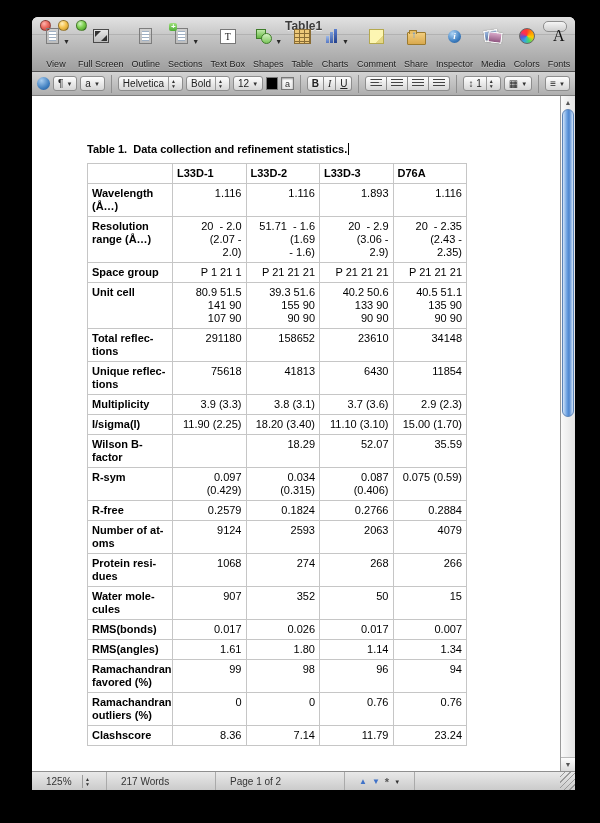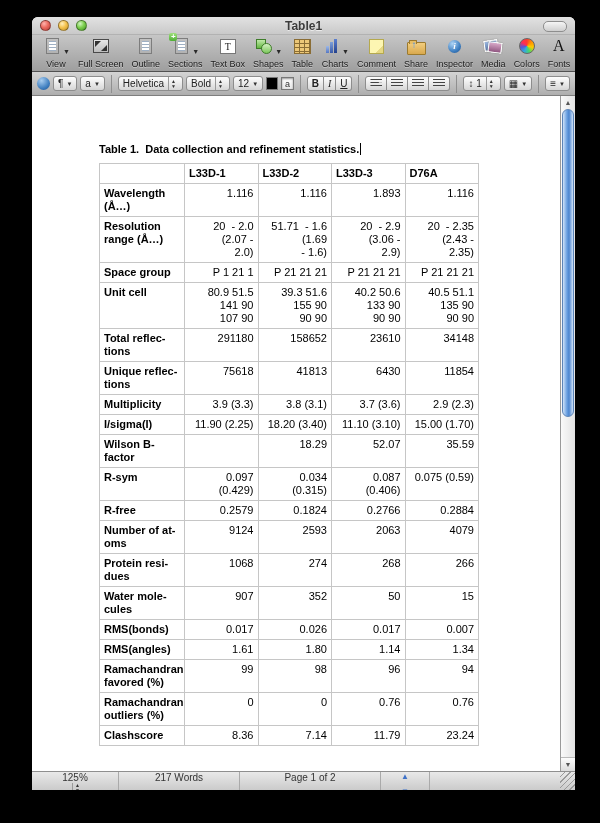--- a/index.html
+++ b/index.html
@@ -16,21 +16,21 @@
   .light.green{background:radial-gradient(circle at 35% 30%,#d2f5c4,#7ed04f 45%,#3f9224);}
   .win-title{position:absolute;left:0;right:0;text-align:center;font-size:12px;font-weight:bold;
     color:#3c3c3c;text-shadow:0 1px 0 rgba(255,255,255,.6);}
   .pill{position:absolute;right:8px;top:4px;width:22px;height:9px;border-radius:5px;
     border:1px solid #8e8e8e;background:linear-gradient(#f5f5f5,#cfcfcf);}
   
   .toolbar{height:37px;background:linear-gradient(#c6c6c6,#9e9e9e);border-bottom:1px solid #515151;
     display:flex;align-items:flex-end;padding:0 6px 2px 6px;box-sizing:border-box;}
   .tb-item{display:flex;flex-direction:column;align-items:center;margin:0 4px;cursor:default;}
   .tb-item .ic-row{display:flex;align-items:flex-end;height:20px;}
-  .tb-item .lbl{font-size:9px;color:#1c1c1c;text-shadow:0 1px 0 rgba(255,255,255,.4);margin-top:3px;white-space:nowrap;}
+  .tb-item .lbl{font-size:9px;color:#1c1c1c;text-shadow:0 1px 0 rgba(255,255,255,.4);margin-top:13px;white-space:nowrap;}
   .tb-spacer{flex:1;}
   .caret{font-size:7px;color:#2a2a2a;margin-left:1px;line-height:8px;}
   .ic{position:relative;display:inline-flex;align-items:center;justify-content:center;width:20px;height:20px;}
   .mini-doc{width:13px;height:16px;background:#fff;border:1px solid #7d7d7d;box-sizing:border-box;
     background-image:repeating-linear-gradient(to bottom,transparent 0 2px,#9fb0c4 2px 3px);background-clip:content-box;padding:2px;}
   .fullscreen-box{width:14px;height:12px;border:1px solid #4a4a4a;background:linear-gradient(#e8e8e8,#bdbdbd);position:relative;}
   .fullscreen-box:before{content:"";position:absolute;left:1px;top:1px;border:3px solid transparent;border-left-color:#333;border-top-color:#333;}
   .fullscreen-box:after{content:"";position:absolute;right:1px;bottom:1px;border:3px solid transparent;border-right-color:#333;border-bottom-color:#333;}
   .plus-badge{position:absolute;left:-2px;top:-3px;width:8px;height:8px;border-radius:2px;
     background:linear-gradient(#9fe07c,#4fae35);color:#fff;font-size:8px;line-height:8px;text-align:center;font-weight:bold;}
@@ -75,21 +75,21 @@
   .well.hl{background:linear-gradient(#fff,#e8e8e8);display:flex;align-items:center;justify-content:center;
     font-size:9px;color:#333;}
   .fb-group{display:flex;}
   .fb-group .fb-btn{border-radius:0;border-left-width:0;}
   .fb-group .fb-btn:first-child{border-radius:3px 0 0 3px;border-left-width:1px;}
   .fb-group .fb-btn:last-child{border-radius:0 3px 3px 0;}
   .al{width:12px;height:9px;display:block;}
   .al-l{background:repeating-linear-gradient(to bottom,#444 0 1px,transparent 1px 3px);clip-path:polygon(0 0,100% 0,100% 35%,70% 35%,70% 65%,100% 65%,100% 100%,0 100%);}
   .al-c{background:repeating-linear-gradient(to bottom,#444 0 1px,transparent 1px 3px);}
   
-  .content{position:relative;height:675px;background:#fff;overflow:hidden;padding-left:12px;}
+  .content{position:relative;height:675px;background:#fff;overflow:hidden;}
   .page{padding:47px 0 0 55px;}
   .doc-heading{font-size:11px;font-weight:bold;color:#000;white-space:pre-wrap;margin:0 0 8px 0;}
   .cursor{display:inline-block;width:1px;height:12px;background:#000;vertical-align:-2px;margin-left:1px;}
   table.stats{border-collapse:collapse;table-layout:fixed;width:380px;font-size:11px;line-height:13px;color:#000;}
   table.stats col.c0{width:85px;}
   table.stats th,table.stats td{border:1px solid #c6c6c6;padding:3px 4px;vertical-align:top;
     white-space:pre-wrap;overflow:hidden;}
   table.stats thead th{font-weight:bold;text-align:left;height:13px;}
   table.stats tbody th{font-weight:bold;text-align:left;}
   table.stats tbody td{text-align:right;}
@@ -98,21 +98,21 @@
   .vscroll{position:absolute;top:0;right:0;width:15px;height:675px;background:linear-gradient(to right,#fafafa,#e3e3e3);
     border-left:1px solid #9a9a9a;box-sizing:border-box;}
   .sb-arrow{position:absolute;left:0;width:14px;height:13px;text-align:center;font-size:7px;color:#555;line-height:13px;}
   .sb-up{top:0;}
   .sb-down{bottom:0;border-top:1px solid #bbb;background:linear-gradient(#fdfdfd,#dcdcdc);}
   .thumb{position:absolute;left:1px;top:13px;width:12px;height:308px;border-radius:6px;
     background:linear-gradient(to right,#cfe2f8,#699fe0 40%,#4c85cf 60%,#cfe2f8);border:1px solid #5b84b8;box-sizing:border-box;}
   
   .statusbar{height:19px;background:linear-gradient(#e9e9e9,#c9c9c9);border-top:1px solid #8f8f8f;
     display:flex;align-items:center;font-size:10px;color:#333;position:relative;}
-  .sb-seg{display:flex;align-items:center;height:100%;padding:0 20px;border-right:1px solid #aaa;flex-direction:column;}
+  .sb-seg{display:flex;align-items:center;height:100%;padding:0 14px;border-right:1px solid #aaa;}
   .sb-zoom{width:46px;justify-content:space-between;}
   .sb-words{width:80px;}
   .sb-page{width:100px;}
   .sb-nav{gap:5px;border-right:1px solid #aaa;}
   .tri{font-size:8px;color:#3f72c8;line-height:10px;}
   .gear{font-weight:bold;color:#555;font-size:11px;}
   .grip{position:absolute;right:0;bottom:0;width:15px;height:19px;
     background:repeating-linear-gradient(135deg,transparent 0 3px,#9a9a9a 3px 4px);}
 </style>
 </head>

